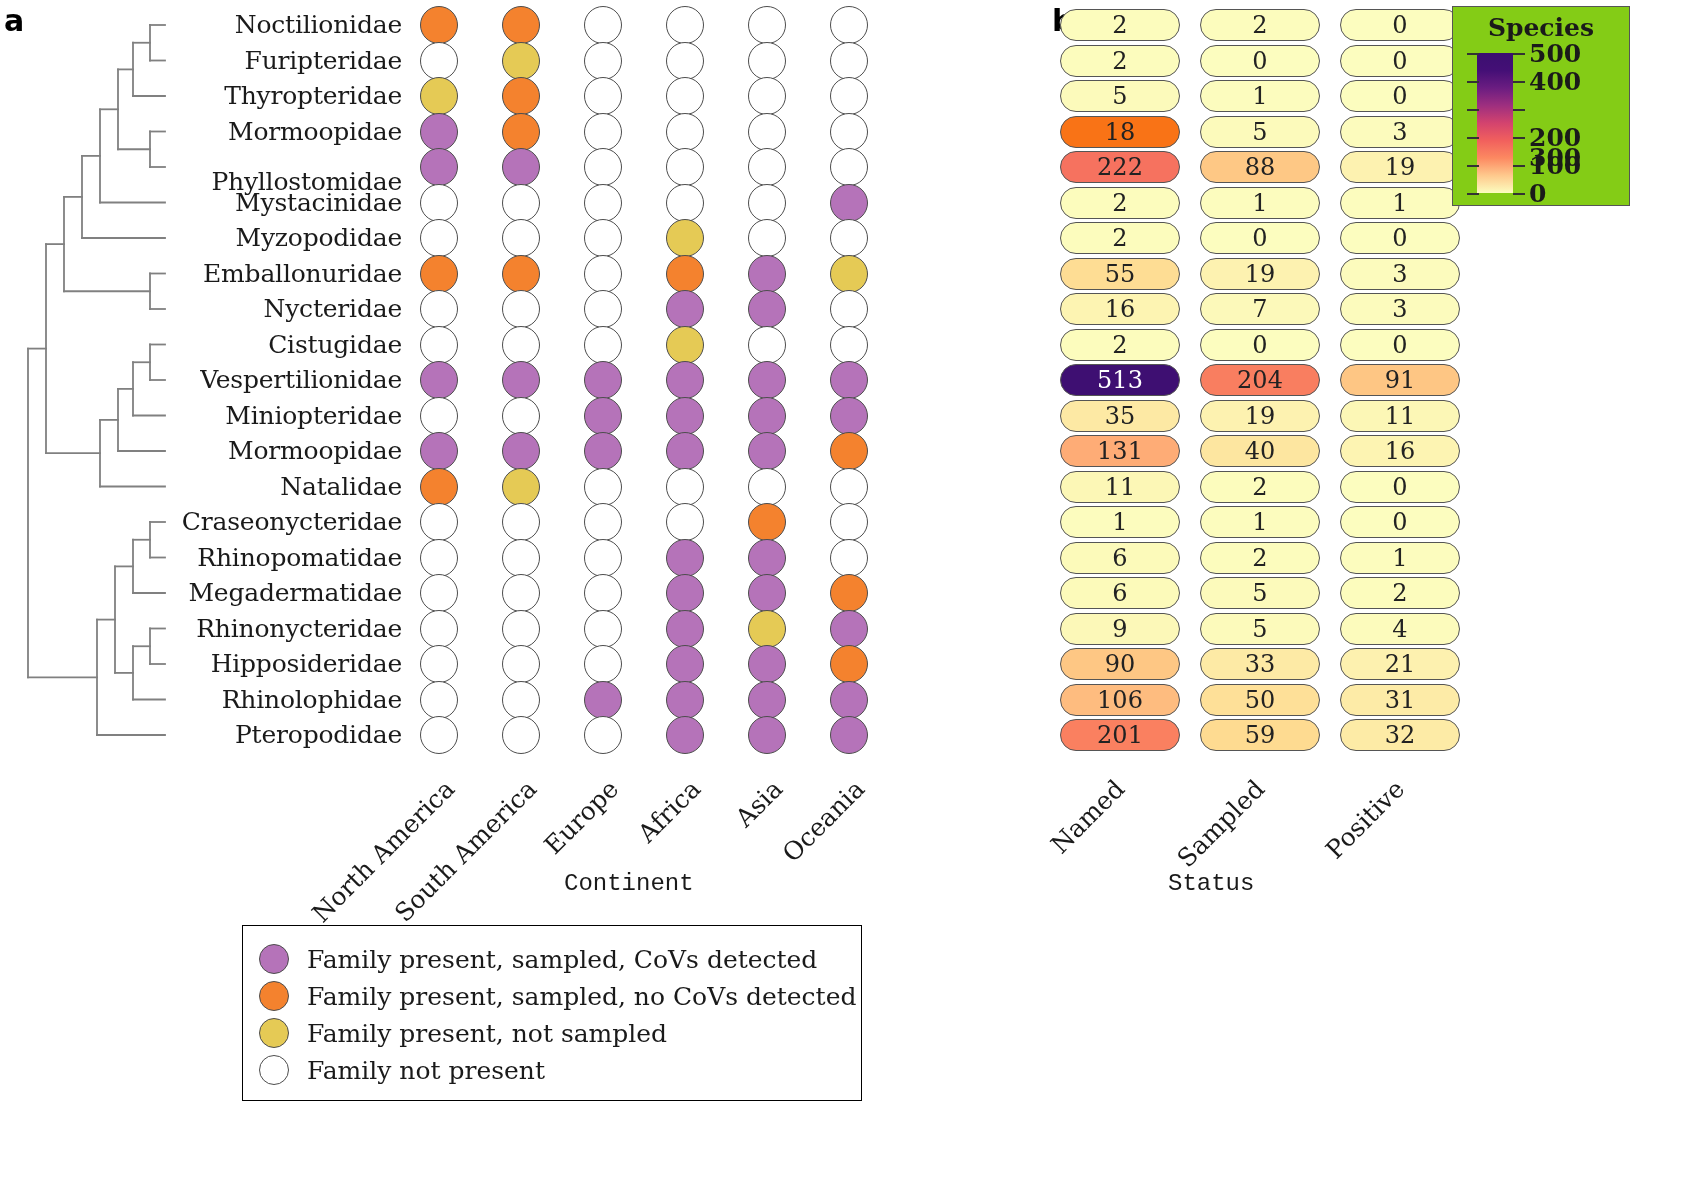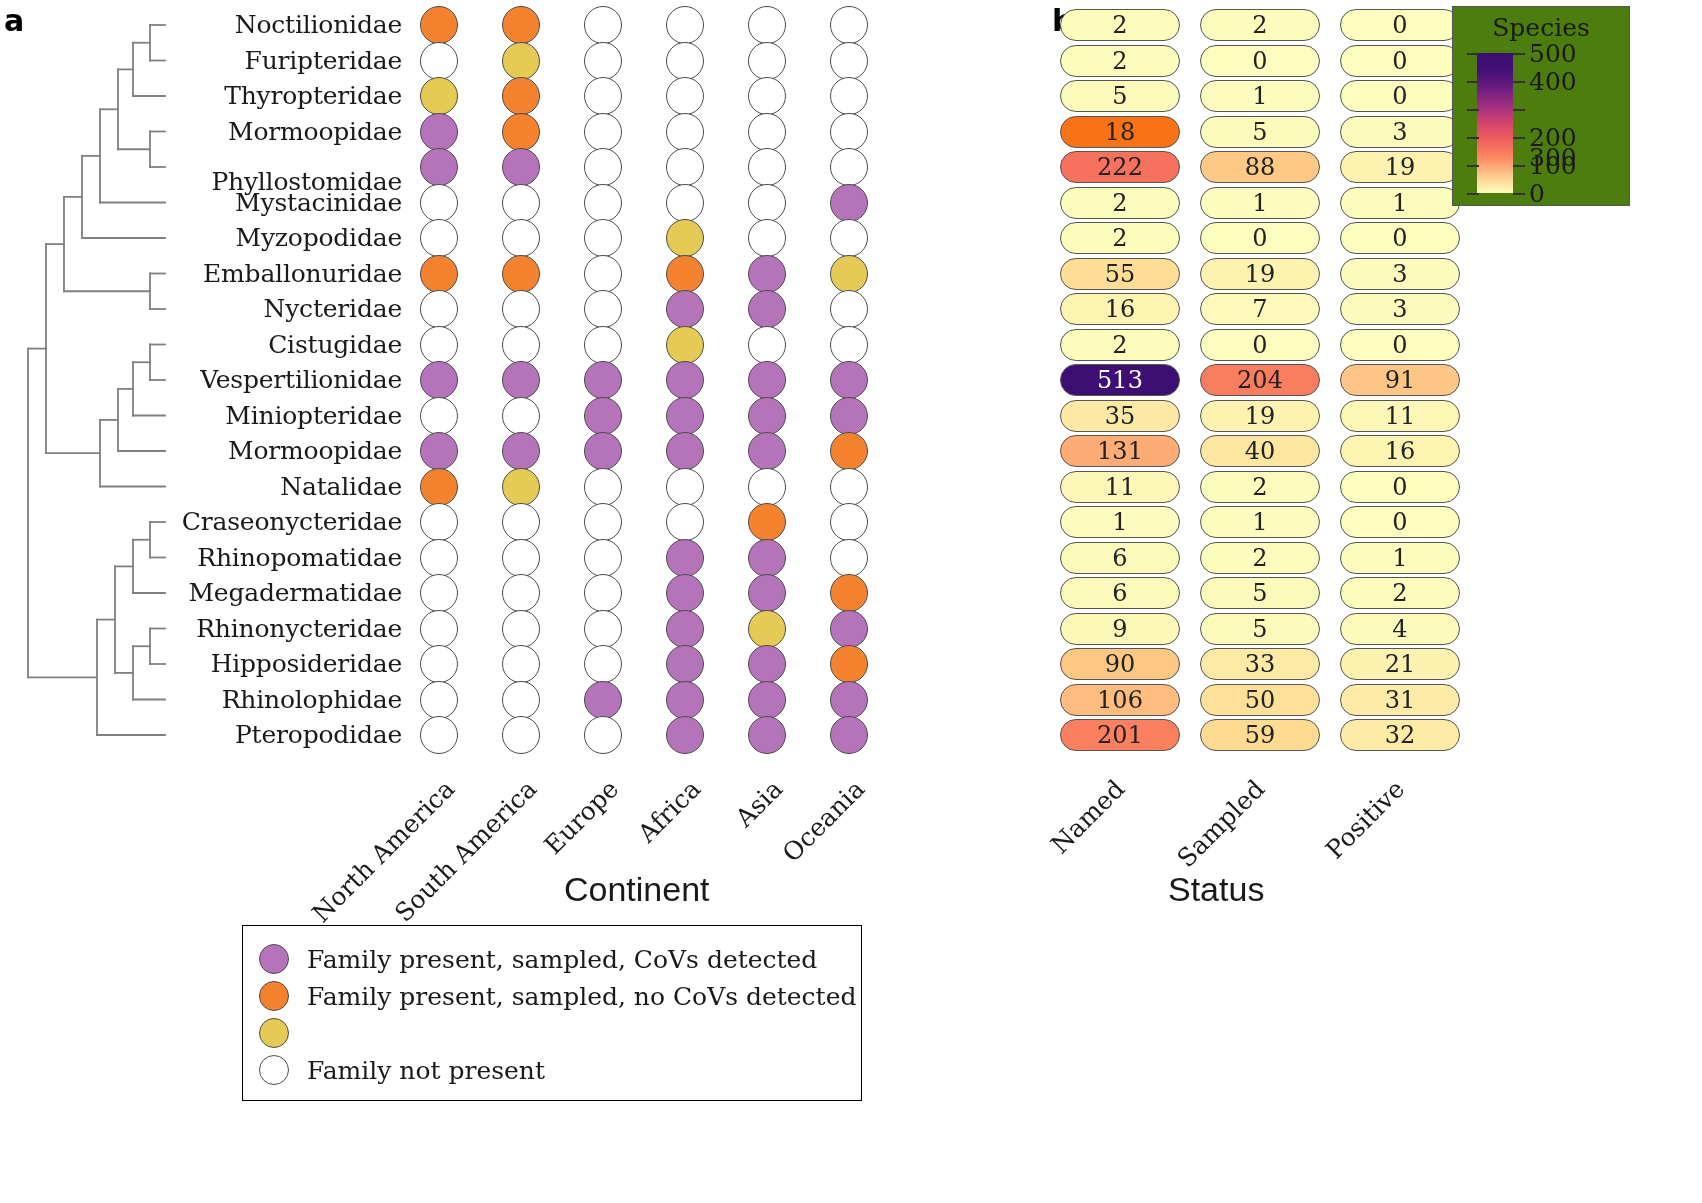--- a/index.html
+++ b/index.html
@@ -45,41 +45,41 @@
   .dot.state-absent{background:#ffffff;}
 
   
   .tick-rot{
     position:absolute;white-space:nowrap;font-size:25px;line-height:1;
     font-family:"DejaVu Serif","Liberation Serif",serif;
     transform-origin:right center;transform:rotate(-45deg);
     text-align:right;
   }
   .axis-title{
-    position:absolute;font-size:34px;line-height:1;
-    font-family:Liberation Sans, sans-serif;
+    position:absolute;font-size:24px;line-height:1;
+    font-family:Liberation Mono, monospace;
     white-space:nowrap;
   }
 
   
   #status-matrix{position:absolute;left:1050px;top:0;width:400px;height:770px;}
   .pill{
     position:absolute;width:120px;height:32px;border-radius:16px;
     border:1.4px solid #555;box-sizing:border-box;
     display:flex;align-items:center;justify-content:center;
     font-size:24px;line-height:1;
     font-family:"DejaVu Serif","Liberation Serif",serif;
     color:#222;
   }
   .pill.light-text{color:#fff;}
 
   
   #colorbar-box{
     position:absolute;left:1452px;top:6px;width:178px;height:200px;
-    border:1.6px solid #555;background:#4d7c0f;box-sizing:border-box;
+    border:1.6px solid #555;background:#84cc16;box-sizing:border-box;font-weight:bold;
   }
   #colorbar-title{
     position:absolute;left:0;top:8px;width:100%;text-align:center;
     font-size:25px;line-height:1;
     font-family:"DejaVu Serif","Liberation Serif",serif;
   }
   #colorbar-gradient{
     position:absolute;left:24px;top:46px;width:36px;height:140px;
     border:none;
   }
@@ -470,20 +470,21 @@
       <div class="legend-row" style="top: 53px;">
         <span class="legend-swatch" style="background: rgb(244, 130, 46);"></span>
         <span class="legend-text">Family present, sampled, no CoVs detected</span>
       </div>
       <div class="legend-row" style="top: 16px;">
         <span class="legend-swatch" style="background: rgb(181, 115, 185);"></span>
         <span class="legend-text">Family present, sampled, CoVs detected</span>
       </div>
       <div class="legend-row" style="top: 90px;">
         <span class="legend-swatch" style="background: rgb(229, 202, 85);"></span>
+        <span class="legend-text">Family present, not sampled</span>
       </div>
       <div class="legend-row" style="top: 127px;">
         <span class="legend-swatch" style="background: rgb(255, 255, 255);"></span>
         <span class="legend-text">Family not present</span>
       </div>
     </div>
 
 </div>
 
 </body></html>

